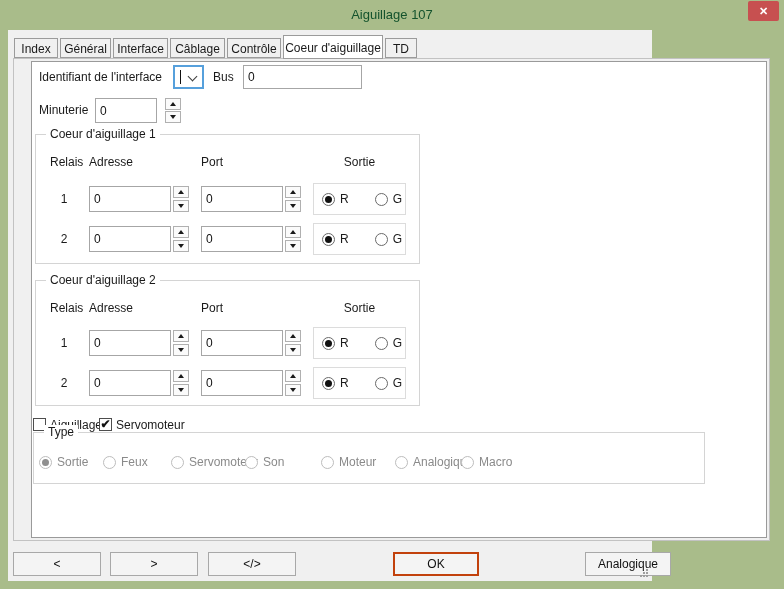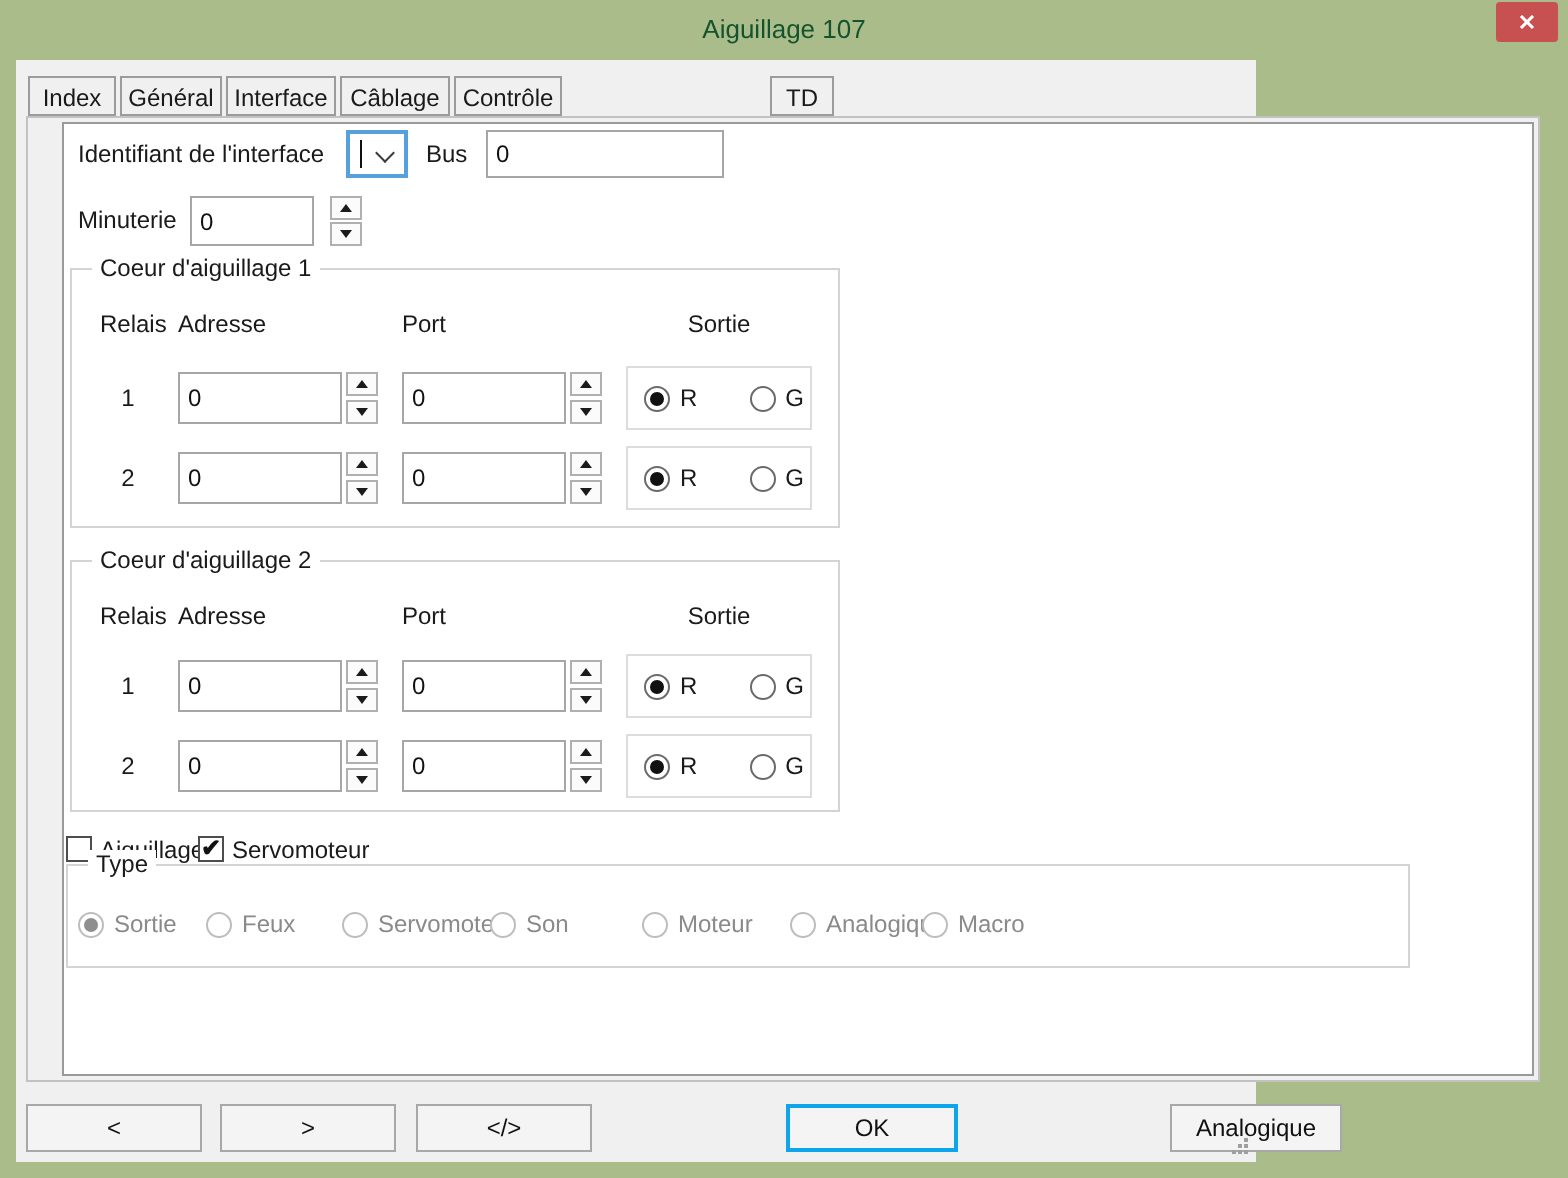--- a/index.html
+++ b/index.html
@@ -13,21 +13,21 @@
   
   .titlebar{position:absolute;left:0;top:0;width:100%;height:30px;}
   .title{line-height:30px;text-align:center;font-size:13px;color:#14532d;}
   .close-btn{
     position:absolute;top:1px;right:5px;width:31px;height:20px;
     background:#c75050;color:#fff;border-radius:2px;
     display:flex;align-items:center;justify-content:center;
     font-size:11px;font-weight:bold;cursor:default;
   }
   
-  .client{position:absolute;left:8px;top:30px;width:620px;height:551px;background:#f0f0f0;}
+  .client{position:absolute;left:8px;top:30px;width:620px;height:551px;background:#f0f0f0;padding-left:24px;}
   
   .tab{
     position:absolute;top:8px;height:20px;line-height:20px;
     background:#f0f0f0;border:1px solid #9b9b9b;box-sizing:border-box;
     text-align:center;z-index:2;white-space:nowrap;
   }
   .tab.active{
     top:5px;height:24px;line-height:24px;background:#fff;z-index:4;
   }
   
@@ -94,21 +94,21 @@
     width:13px;height:13px;box-sizing:border-box;border:1px solid #4d4d4d;background:#fff;
     display:flex;align-items:center;justify-content:center;flex:none;
   }
   .cb .check{font-size:12px;font-weight:bold;line-height:10px;color:#111;margin-top:-2px;}
   
   .btn{
     position:absolute;top:522px;height:24px;box-sizing:border-box;
     background:#f4f4f4;border:1px solid #a8a8a8;
     text-align:center;line-height:22px;font-size:12px;color:#111;cursor:default;
   }
-  .btn.default{border:2px solid #0ea5e9;line-height:20px;}
+  .btn.default{border:2px solid #c2410c;line-height:20px;}
   .grip{
     position:absolute;right:4px;bottom:10px;width:2px;height:2px;background:#9f9f9f;
     box-shadow:0 3px #9f9f9f,0 6px #9f9f9f,-3px 3px #9f9f9f,-3px 6px #9f9f9f,-6px 6px #9f9f9f;
   }
 </style>
 </head>
 <body>
 
 <div class="titlebar">
   <div class="title">Aiguillage 107</div>
@@ -117,20 +117,21 @@
   </div>
 </div>
 
 <div class="client">
 
   <div class="tab" style="left:6px;width:44px">Index</div>
   <div class="tab" style="left:52px;width:51px">Général</div>
   <div class="tab" style="left:105px;width:55px">Interface</div>
   <div class="tab" style="left:162px;width:55px">Câblage</div>
   <div class="tab" style="left:219px;width:54px">Contrôle</div>
+  <div class="tab active" style="left:275px;width:100px">Coeur d'aiguillage</div>
   <div class="tab" style="left:377px;width:32px">TD</div>
 
   <div class="tab-page">
     <div class="inner">
 
       <span class="lbl" style="left:7px;top:3px">Identifiant de l'interface</span>
       <span class="combo" style="left:141px;top:3px">
         <span class="caret"></span>
         <span class="chev"></span>
       </span>

